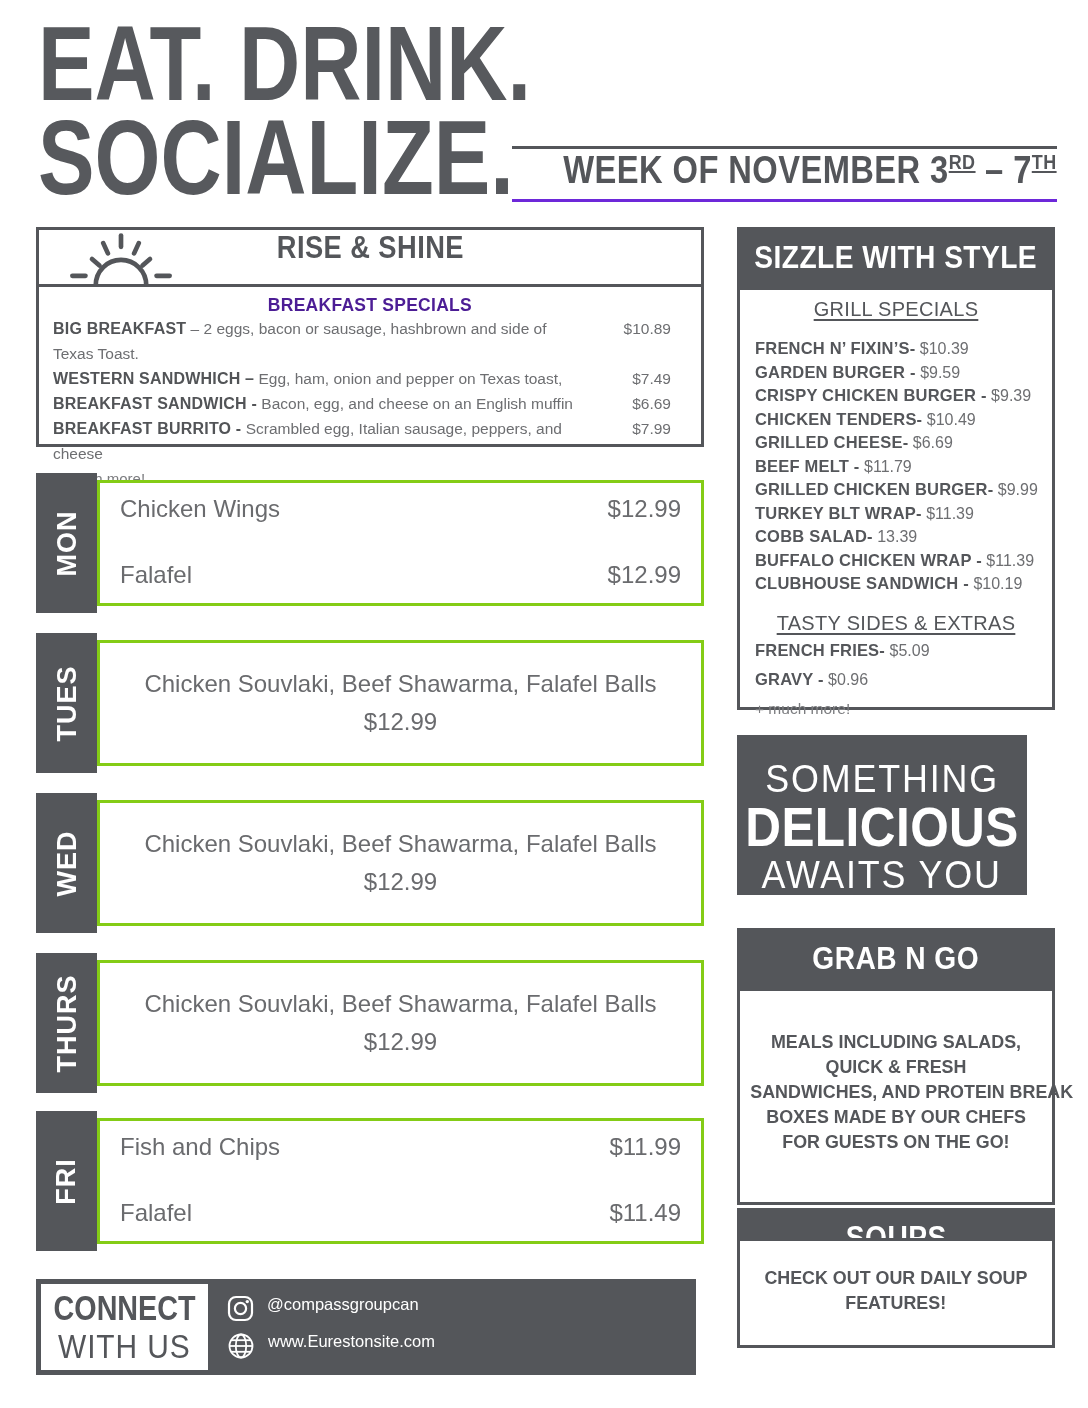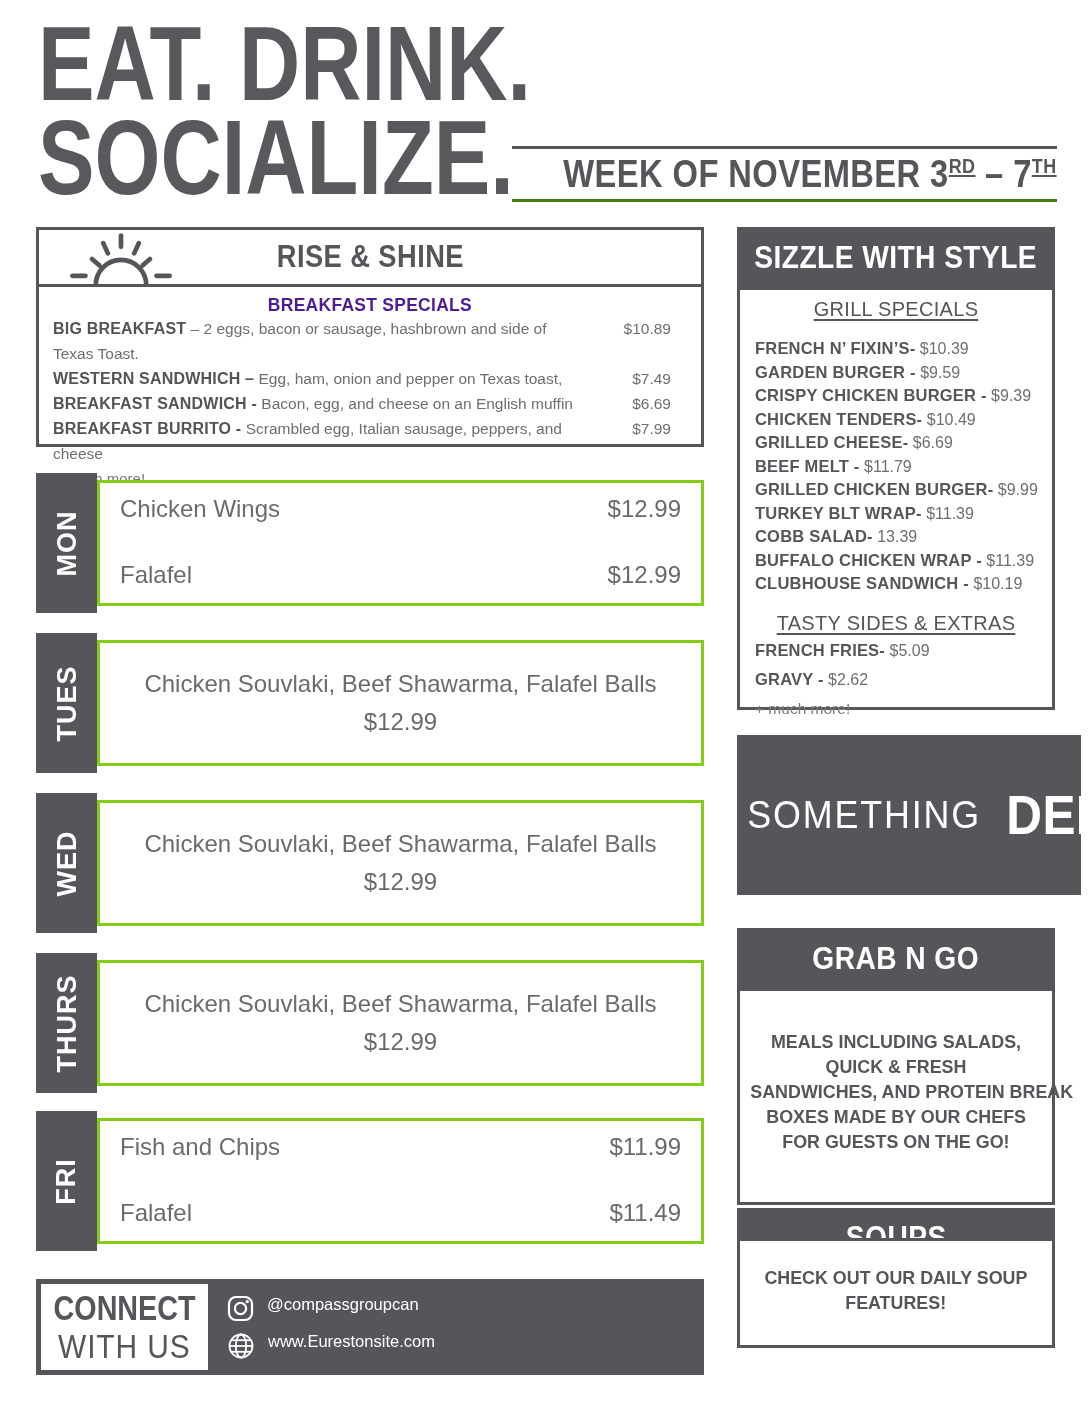--- a/index.html
+++ b/index.html
@@ -3,34 +3,34 @@
 <meta charset="utf-8">
 <style>
   html,body{margin:0;padding:0;background:#fff;}
   .page{position:relative;width:1088px;height:1408px;background:#fff;overflow:hidden;
         font-family:"Liberation Sans","DejaVu Sans",sans-serif;color:#54565a;}
   
   .title{position:absolute;left:38px;top:16px;line-height:94px;font-size:106px;font-weight:700;
          color:#57595d;letter-spacing:0;}
   .title-line{transform:scaleX(0.80);transform-origin:left center;white-space:nowrap;}
   .week{position:absolute;left:512px;top:146px;width:545px;height:50px;
-        border-top:3px solid #54565a;border-bottom:3px solid #4d7c0f;
-        display:flex;align-items:center;justify-content:flex-end;}
+        border-top:3px solid #54565a;border-bottom:3px solid #6d28d9;
+        display:flex;align-items:flex-start;justify-content:flex-end;}
   .week-inner{transform:scaleX(0.86);transform-origin:right center;white-space:nowrap;
         font-weight:700;font-size:38px;color:#54565a;letter-spacing:0.5px;}
   .week-inner sup{font-size:0.55em;text-decoration:underline;text-underline-offset:2px;}
   
   .box{position:absolute;background:#fff;border:3px solid #54565a;box-sizing:border-box;}
   .darkbox{position:absolute;background:#54565a;box-sizing:border-box;color:#fff;}
   .dark-title{width:100%;height:100%;display:flex;align-items:center;justify-content:center;
         font-weight:700;font-size:32px;letter-spacing:0.5px;}
   .dark-title span{transform:scaleX(0.88);white-space:nowrap;}
   
   .rise-head{left:36px;top:227px;width:668px;height:60px;}
-  .rise-title{position:absolute;left:0;top:0;width:100%;height:100%;display:flex;align-items:center;
+  .rise-title{position:absolute;left:0;top:0;width:100%;height:100%;display:flex;align-items:flex-start;
         justify-content:center;font-weight:700;font-size:31px;color:#54565a;}
   .rise-title span{transform:scaleX(0.88);white-space:nowrap;letter-spacing:0.5px;}
   .sun{position:absolute;left:30px;bottom:-4px;}
   .bk-box{left:36px;top:287px;width:668px;height:160px;border-top:none;padding:7px 14px 0 14px;}
   .bk-sub{text-align:center;font-weight:700;font-size:19px;color:#4c1d95;letter-spacing:0.3px;}
   .bk-sub span{display:inline-block;transform:scaleX(0.92);}
   .bk-row{display:flex;justify-content:space-between;line-height:25px;font-size:15.5px;color:#6d6e71;}
   .bk-row b{color:#525457;font-size:16px;letter-spacing:0.2px;}
   .bk-price{width:92px;text-align:right;margin-right:16px;flex:none;}
   .bk-foot{line-height:25px;font-size:15px;color:#7b7c7f;}
@@ -48,34 +48,34 @@
   .sizzle-head{left:737px;top:227px;width:318px;height:60px;}
   .grill-box{left:737px;top:287px;width:318px;height:423px;padding:8px 0 0 0;}
   .gr-sub{text-align:center;font-weight:400;font-size:20px;color:#54565a;
         text-decoration:underline;text-underline-offset:3px;letter-spacing:0.3px;}
   .gr-list{margin-top:16px;padding-left:15px;}
   .gr-row{line-height:22.5px;font-size:16px;color:#6d6e71;white-space:nowrap;}
   .gr-row b{color:#54565a;font-size:16.5px;letter-spacing:0.2px;}
   .gr-sub2{margin-top:16px;}
   .gr-row.spaced{margin-top:6px;}
   .gr-foot{margin-top:5px;padding-left:15px;font-size:15.5px;color:#7b7c7f;line-height:24px;}
-  .promo{left:737px;top:735px;width:344px;height:160px;display:flex;flex-direction:row;
-        align-items:center;justify-content:flex-start;}
+  .promo{left:737px;top:735px;width:290px;height:160px;display:flex;flex-direction:column;
+        align-items:center;justify-content:flex-end;}
   .promo-l1,.promo-l3{font-weight:400;font-size:39px;line-height:40px;letter-spacing:2px;}
   .promo-l1 span,.promo-l3 span{display:inline-block;transform:scaleX(0.92);white-space:nowrap;}
   .promo-l2{font-weight:700;font-size:55px;line-height:56px;letter-spacing:0.5px;}
   .promo-l2 span{display:inline-block;transform:scaleX(0.90);white-space:nowrap;}
   .gng-head{left:737px;top:928px;width:318px;height:60px;}
   .gng-box{left:737px;top:988px;width:318px;height:217px;padding-top:38px;text-align:center;}
   .gng-line{font-weight:700;font-size:19px;line-height:25px;color:#54565a;}
   .gng-line span{display:inline-block;transform:scaleX(0.94);white-space:nowrap;}
   .soups-head{left:737px;top:1208px;width:318px;height:58px;}
   .soups-box{left:737px;top:1238px;width:318px;height:110px;padding-top:24px;text-align:center;}
   
-  .connect-bar{position:absolute;left:36px;top:1279px;width:668px;height:96px;background:#54565a;}
+  .connect-bar{position:absolute;left:36px;top:1279px;width:620px;height:96px;background:#54565a;padding-left:40px;}
   .connect-box{position:absolute;left:5px;top:5px;width:167px;height:86px;background:#fff;
         display:flex;flex-direction:column;align-items:center;justify-content:center;color:#54565a;}
   .connect-l1{font-weight:700;font-size:35px;line-height:38px;letter-spacing:0;}
   .connect-l1 span{display:inline-block;transform:scaleX(0.82);white-space:nowrap;}
   .connect-l2{font-weight:400;font-size:34px;line-height:38px;}
   .connect-l2 span{display:inline-block;transform:scaleX(0.88);white-space:nowrap;letter-spacing:1px;}
   .connect-rows{position:absolute;left:191px;top:16px;display:flex;flex-direction:column;gap:9px;}
   .c-row{display:flex;gap:13px;color:#fff;font-size:16.5px;height:28px;}
   svg{display:block;}
 </style>
@@ -208,21 +208,21 @@
       <div class="gr-row"><b>BEEF MELT -</b> <span>$11.79</span></div>
       <div class="gr-row"><b>GRILLED CHICKEN BURGER-</b> <span>$9.99</span></div>
       <div class="gr-row"><b>TURKEY BLT WRAP-</b> <span>$11.39</span></div>
       <div class="gr-row"><b>COBB SALAD-</b> <span>13.39</span></div>
       <div class="gr-row"><b>BUFFALO CHICKEN WRAP -</b> <span>$11.39</span></div>
       <div class="gr-row"><b>CLUBHOUSE SANDWICH -</b> <span>$10.19</span></div>
     </div>
     <div class="gr-sub gr-sub2">TASTY SIDES &amp; EXTRAS</div>
     <div class="gr-list" style="margin-top:4px">
       <div class="gr-row"><b>FRENCH FRIES-</b> <span>$5.09</span></div>
-      <div class="gr-row spaced"><b>GRAVY -</b> <span>$2.62</span></div>
+      <div class="gr-row spaced"><b>GRAVY -</b> <span>$0.96</span></div>
     </div>
     <div class="gr-foot">+ much more!</div>
   </div>
 
   <div class="darkbox promo">
     <div class="promo-l1"><span>SOMETHING</span></div>
     <div class="promo-l2"><span>DELICIOUS</span></div>
     <div class="promo-l3"><span>AWAITS YOU</span></div>
   </div>
 

